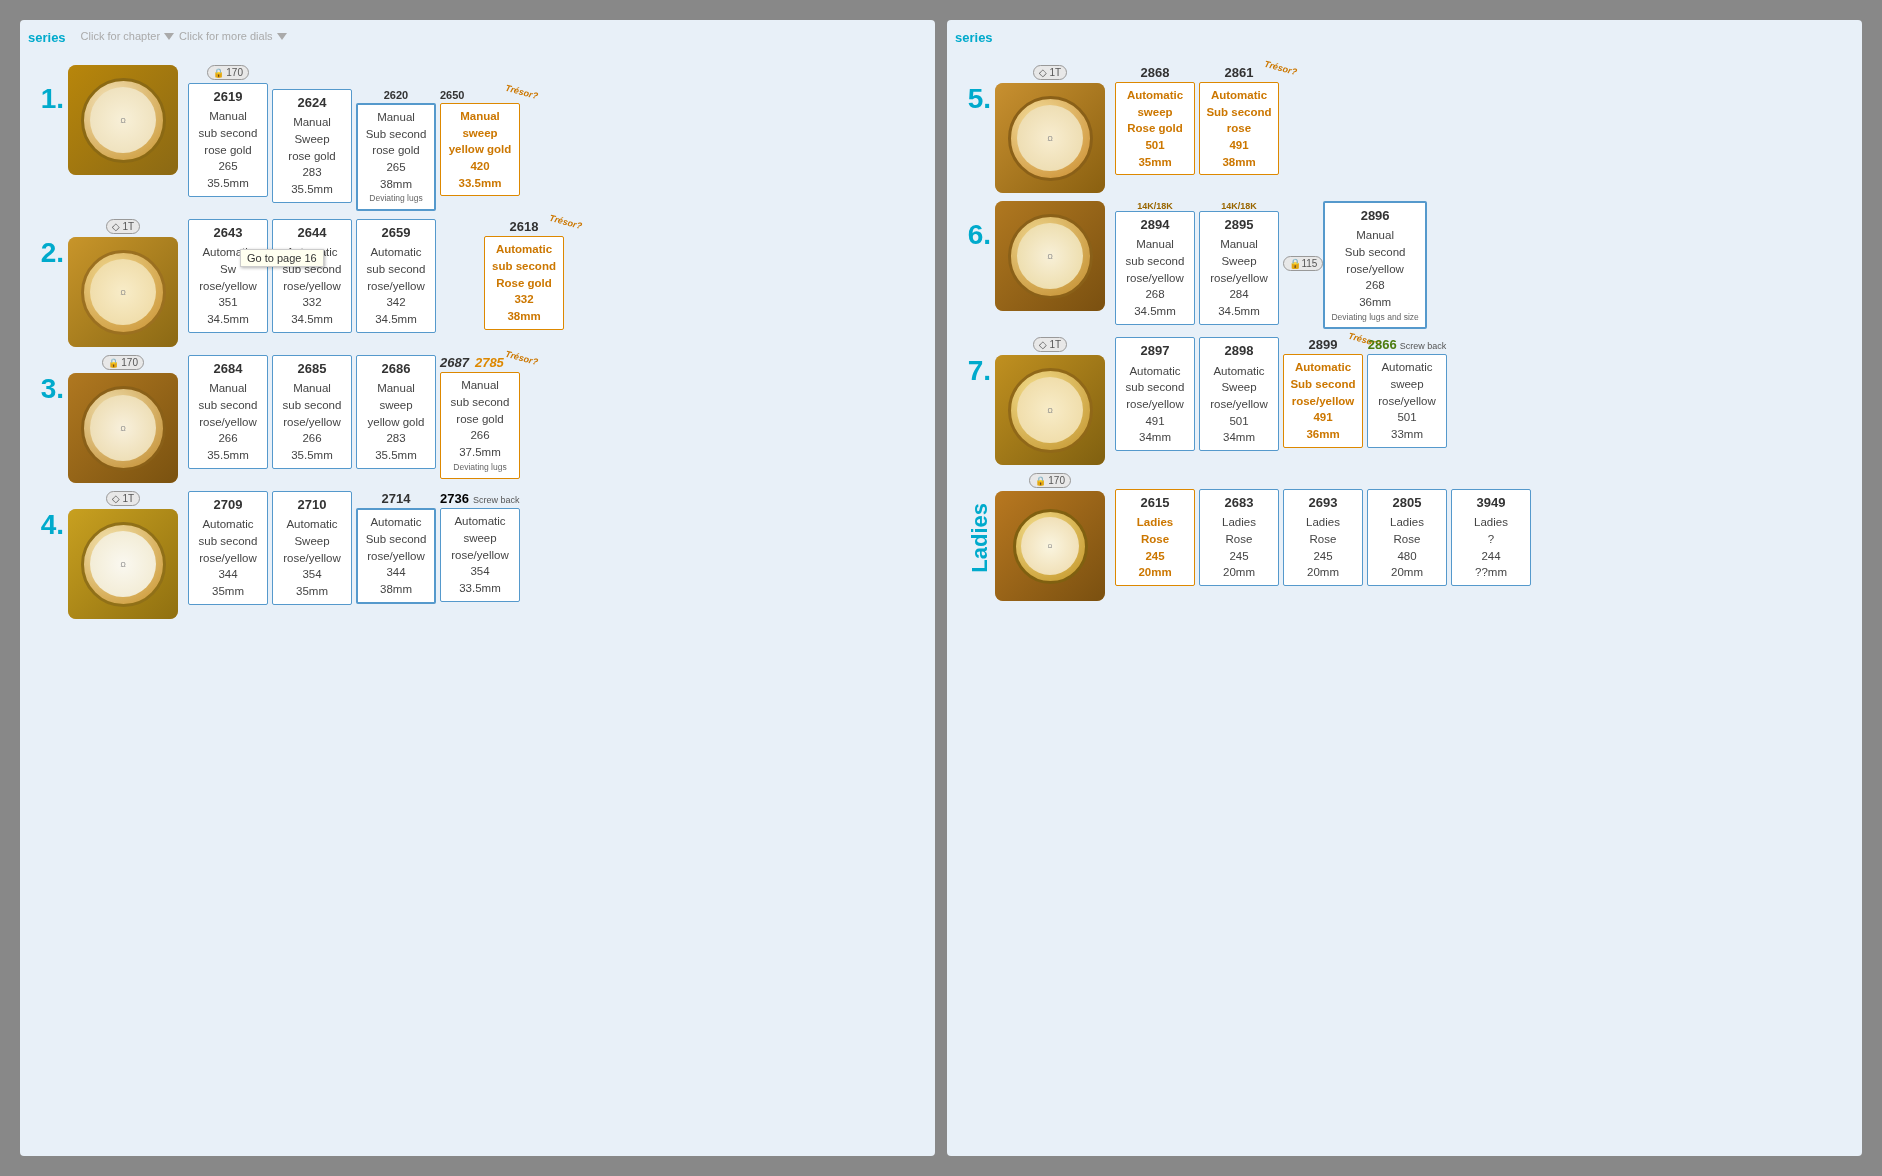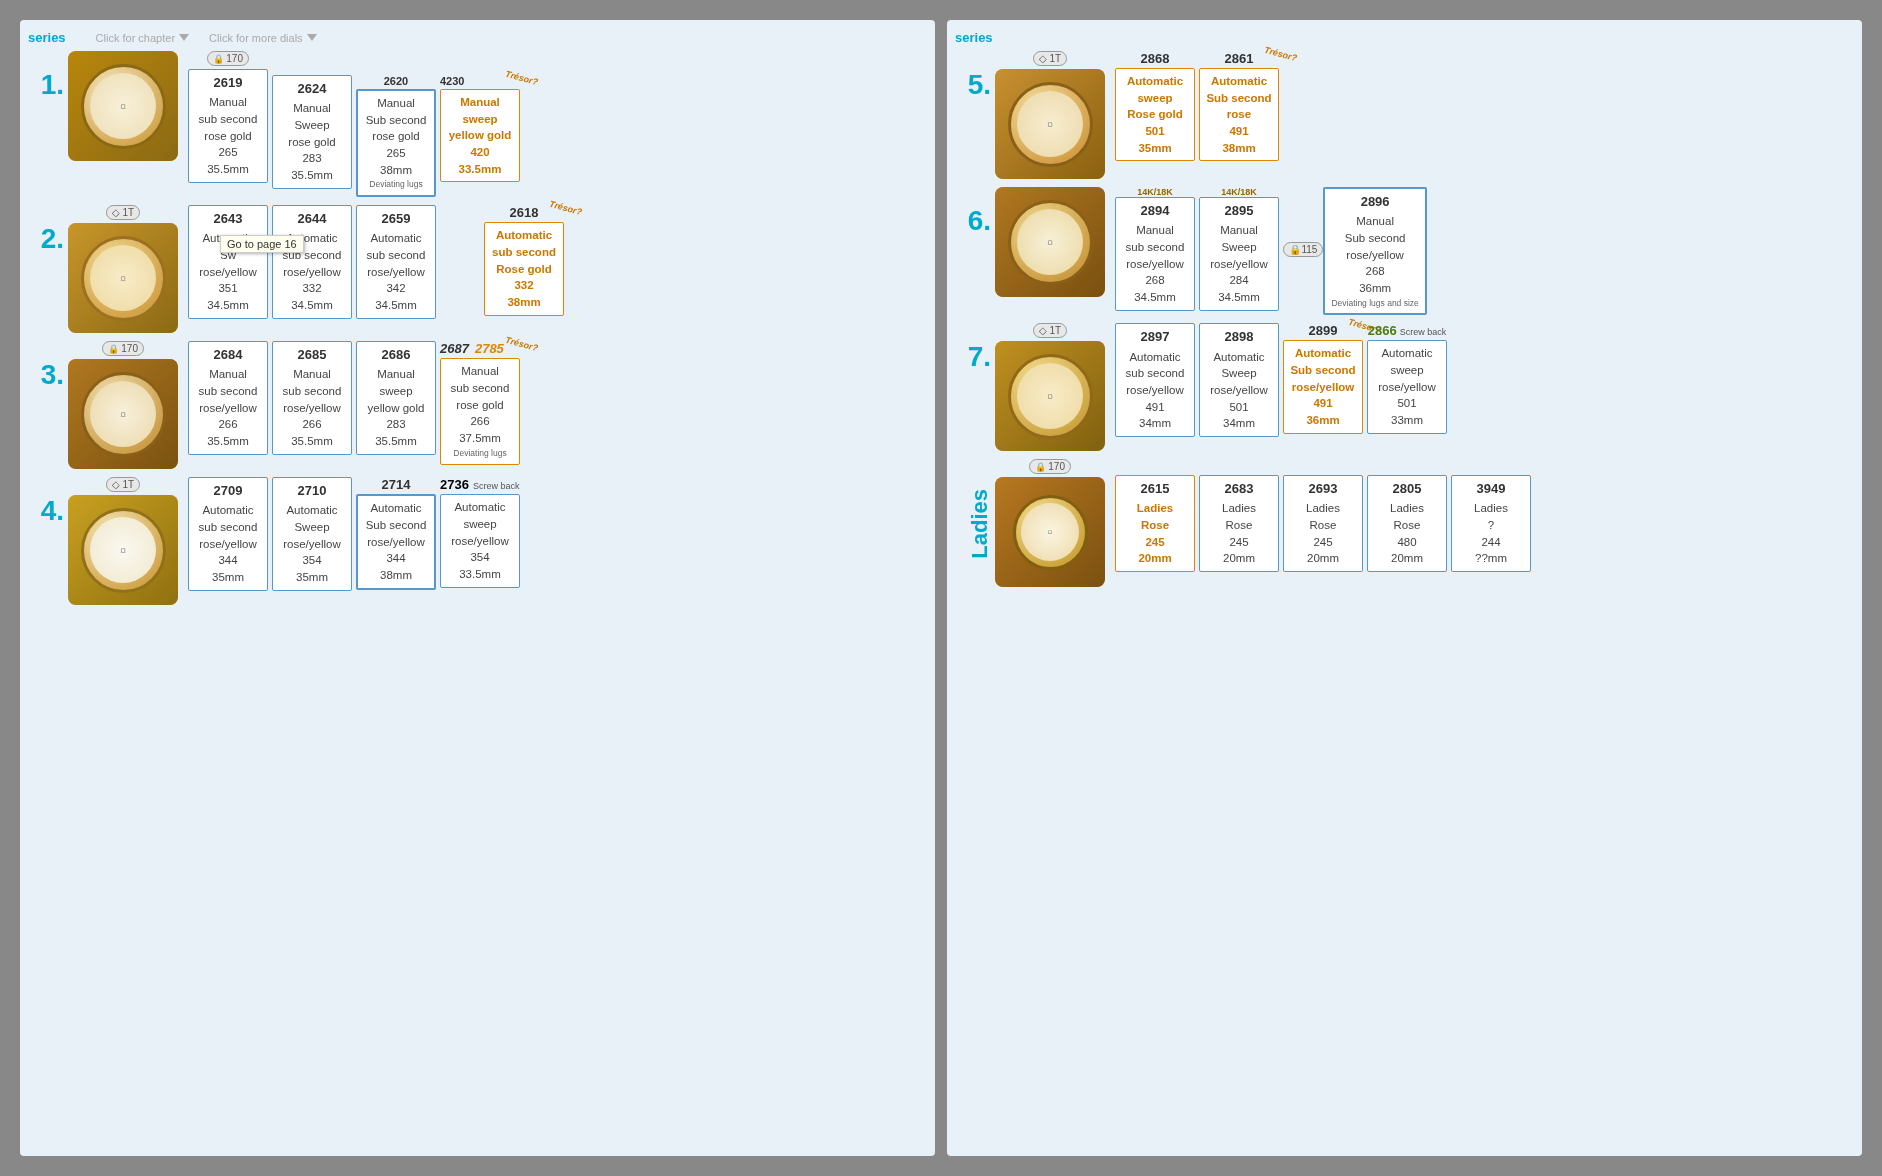--- a/index.html
+++ b/index.html
@@ -28,23 +28,23 @@
     }
     .panel {
       background: #e8f0f8;
       flex: 1;
       padding: 10px 8px;
       position: relative;
       border-radius: 4px;
     }
     .panel-header {
       display: flex;
-      align-items: center;
-      gap: 20px;
-      margin-bottom: 6px;
+      align-items: flex-start;
+      gap: 5px;
+      margin-bottom: 20px;
     }
     .series-label {
       color: #00aacc;
       font-size: 13px;
       font-weight: bold;
       margin-right: 10px;
     }
     .click-hint {
       color: #aaa;
       font-size: 11px;
@@ -153,21 +153,21 @@
       font-size: 9px;
     }
     .tooltip-box {
       background: #fffff0;
       border: 1px solid #ccc;
       padding: 2px 6px;
       font-size: 11px;
       color: #333;
       position: absolute;
       top: 30px;
-      left: 152px;
+      left: 172px;
       z-index: 10;
       white-space: nowrap;
       box-shadow: 1px 1px 3px rgba(0,0,0,0.3);
     }
     .divider-v {
       width: 4px;
       background: #888;
       border-radius: 2px;
     }
     .deviating-note {
@@ -221,21 +221,21 @@
             <div class="card-content">Manual<br>Sweep<br>rose gold<br>283<br>35.5mm</div>
           </div>
           <div style="display:flex;flex-direction:column;align-items:center;margin-top:24px;">
             <div style="font-size:11px;font-weight:bold;color:#333;margin-bottom:2px;">2620</div>
             <div class="card" style="border:2px solid #5599cc;">
               <div class="card-content">Manual<br>Sub second<br>rose gold<br>265<br>38mm</div>
               <span class="deviating-note">Deviating lugs</span>
             </div>
           </div>
           <div style="position:relative;margin-top:24px;">
-            <div style="font-size:11px;font-weight:bold;color:#333;margin-bottom:2px;">4230</div>
+            <div style="font-size:11px;font-weight:bold;color:#333;margin-bottom:2px;">2650</div>
             <div class="card orange-border">
               <div class="card-content orange">Manual<br>sweep<br>yellow gold<br>420<br>33.5mm</div>
             </div>
             <span class="tresor-label">Trésor?</span>
           </div>
         </div>
       </div>
 
       <div class="row">
         <div class="row-number">2.</div>

